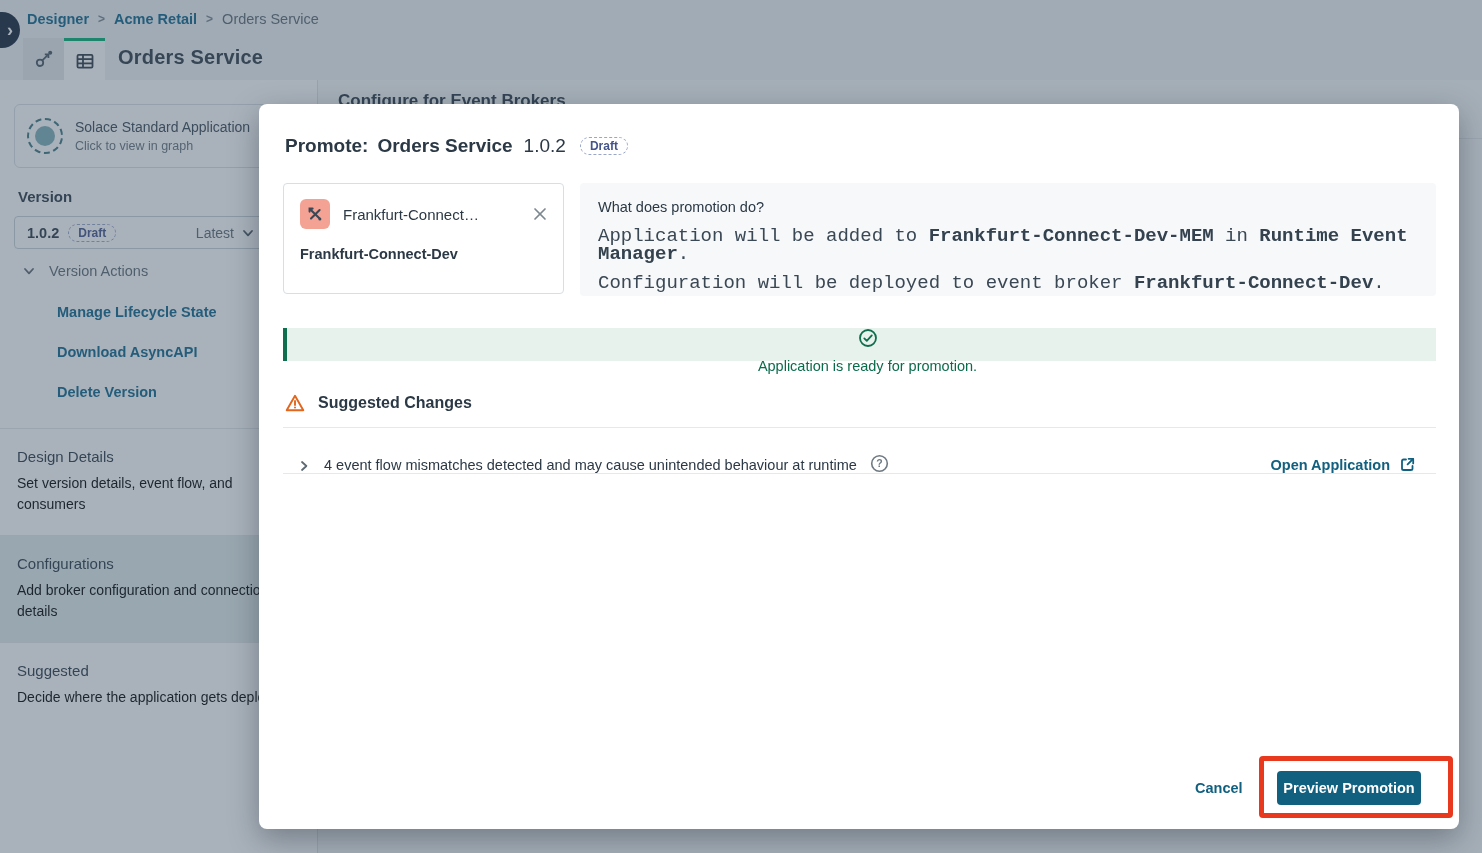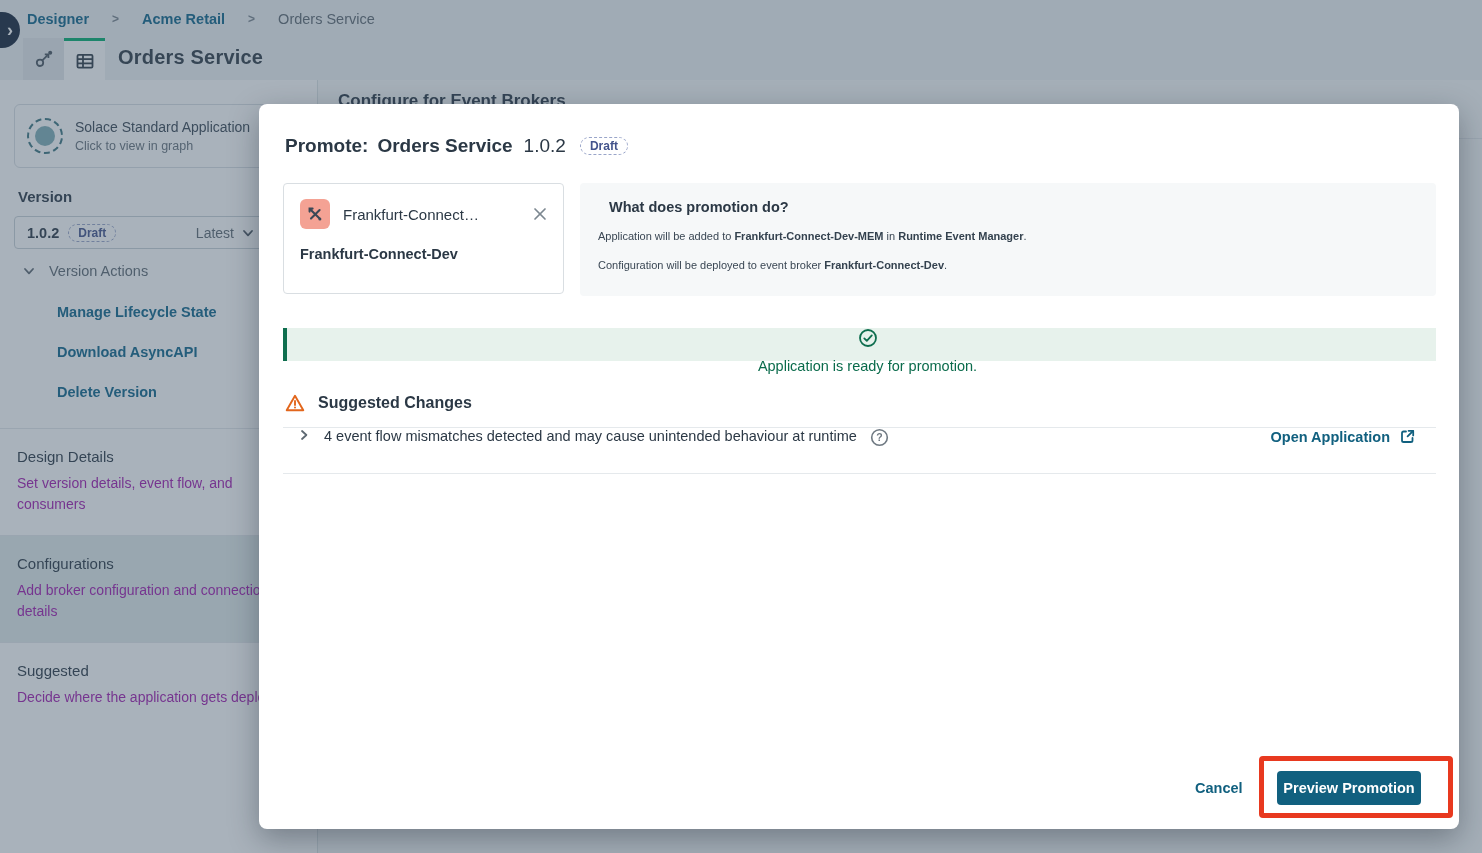--- a/index.html
+++ b/index.html
@@ -11,21 +11,21 @@
   html,body{margin:0;padding:0}
   body{width:1482px;height:853px;overflow:hidden;position:relative;
        font-family:"Liberation Sans",sans-serif;background:#F8FAFA;color:var(--navy);}
 
   
   .page{position:absolute;inset:0;}
   .header{position:absolute;left:0;top:0;right:0;height:80px;background:#EFF2F4;}
   .nav-toggle{position:absolute;left:-16px;top:12px;width:36px;height:36px;border-radius:50%;
       background:#14243A;color:#fff;display:flex;align-items:center;justify-content:flex-end;
       padding-right:7px;font-size:18px;font-weight:700;z-index:2;}
-  .breadcrumb{position:absolute;left:27px;top:11px;display:flex;align-items:center;gap:23px;font-size:14.5px;}
+  .breadcrumb{position:absolute;left:27px;top:11px;display:flex;align-items:center;gap:9px;font-size:14.5px;}
   .crumb-link{color:var(--link-teal);font-weight:700;cursor:pointer;}
   .crumb-sep{color:#7A858E;font-size:12px;font-weight:700;}
   .crumb-current{color:#5E6972;}
   .tabs{position:absolute;left:23px;top:38px;height:42px;display:flex;}
   .tab{width:41px;height:42px;display:flex;align-items:center;justify-content:center;}
   .tab-graph{background:#E3E8EB;}
   .tab-table{background:#fff;border-top:3px solid var(--green-indicator);}
   .page-title{position:absolute;left:118px;top:46px;font-size:20px;font-weight:700;color:#2F3B46;letter-spacing:.2px;}
 
   .sidebar{position:absolute;left:0;top:80px;width:318px;bottom:0;background:#fff;border-right:1px solid #DDE3E6;}
@@ -43,21 +43,21 @@
   .badge-dashed{font-size:12px;font-weight:700;color:var(--draft-indigo);border:1px dashed #99A5C9;
       border-radius:10px;padding:1px 9px;background:#fff;white-space:nowrap;}
   .vsel-latest{margin-left:auto;font-size:14px;color:#5E6972;display:flex;align-items:center;gap:7px;}
   .va-header{position:absolute;left:22px;top:183px;display:flex;align-items:center;gap:13px;
       font-size:14.5px;color:#5E6972;cursor:pointer;}
   .va-link{position:absolute;left:57px;font-size:14.5px;font-weight:700;color:var(--link-teal);cursor:pointer;white-space:nowrap;}
   .sections{position:absolute;left:0;right:-1px;top:348px;}
   .section{padding:19px 17px 20px;border-top:1px solid #E3E8EB;cursor:pointer;}
   .section.active{background:#E2ECEC;}
   .section-title{font-size:15px;font-weight:400;color:var(--navy);margin-bottom:8px;}
-  .section-desc{font-size:14px;color:#a21caf;line-height:21px;}
+  .section-desc{font-size:14px;color:#000000;line-height:21px;}
   .section-desc.nowrap{white-space:nowrap;}
 
   .content{position:absolute;left:318px;top:80px;right:0;bottom:0;background:#F8FAFA;}
   .content-heading{position:absolute;left:20px;top:11px;font-size:17px;font-weight:700;color:var(--navy);}
   .content-divider{position:absolute;left:0;right:0;top:58px;height:1px;background:#E4E8EB;}
 
   
   .overlay{position:absolute;inset:0;background:rgba(64,84,104,0.45);z-index:10;}
   .modal{position:absolute;left:259px;top:104px;width:1200px;height:725px;background:#fff;border-radius:8px;
       box-shadow:0 10px 30px rgba(20,30,40,.35);z-index:20;}
@@ -67,32 +67,32 @@
   .m-title .badge-dashed{margin-left:5px;}
 
   .broker-card{position:absolute;left:24px;top:79px;width:281px;height:111px;border:1px solid #D9DEE2;border-radius:4px;background:#fff;}
   .bc-row{display:flex;align-items:center;gap:13px;padding:15px 14px 0 16px;}
   .bc-icon{width:30px;height:30px;border-radius:6px;background:var(--salmon);display:flex;align-items:center;justify-content:center;flex:none;}
   .bc-name{font-size:15px;color:var(--navy);flex:1;white-space:nowrap;overflow:hidden;}
   .bc-close{flex:none;cursor:pointer;display:flex;}
   .bc-env{position:absolute;left:16px;top:62px;font-size:14.5px;font-weight:700;color:var(--navy);}
 
   .info-panel{position:absolute;left:321px;top:79px;width:856px;height:113px;background:#F6F8F9;border-radius:4px;padding:16px 18px;}
-  .info-heading{font-size:14.5px;font-weight:700;color:var(--navy);margin:0 11px 12px;}
-  .info-line{font-size:11px;color:#3A4754;margin:0 0 11px;line-height:18px;}
+  .info-heading{font-size:14.5px;font-weight:400;color:var(--navy);margin:0 0 12px;}
+  .info-line{font-size:19px;color:#3A4754;margin:0 0 11px;line-height:18px;font-family:Liberation Mono, monospace;}
   .info-line b{font-weight:700;color:#34424F;}
 
   .banner{position:absolute;left:24px;top:224px;width:1153px;height:33px;background:var(--success-bg);
       border-left:4px solid var(--success-green);display:flex;align-items:center;gap:10px;padding-left:12px;flex-direction:column;}
   .banner-text{font-size:14.5px;color:var(--success-text);}
 
   .sc-header{position:absolute;left:26px;top:289px;display:flex;align-items:center;gap:13px;}
   .sc-heading{font-size:16px;font-weight:700;color:var(--navy);}
   .sc-row{position:absolute;left:24px;top:323px;width:1153px;height:47px;border-top:1px solid #E5E9EC;
-      border-bottom:1px solid #E5E9EC;display:flex;align-items:flex-start;gap:13px;padding:0 20px 0 14px;}
+      border-bottom:1px solid #E5E9EC;display:flex;align-items:flex-end;gap:13px;padding:0 20px 0 14px;}
   .sc-row-text{font-size:14.5px;color:var(--navy);}
   .sc-spacer{flex:1;}
   .open-app{display:flex;align-items:center;gap:9px;font-size:14.5px;font-weight:700;color:var(--brand-teal);cursor:pointer;}
 
   .cancel-btn{position:absolute;left:936px;top:676px;font-size:14.5px;font-weight:700;color:var(--brand-teal);cursor:pointer;}
   .primary-btn{position:absolute;left:1018px;top:667px;width:144px;height:34px;background:var(--brand-teal);
       border:none;border-radius:4px;color:#fff;font-size:14.5px;font-weight:700;font-family:inherit;cursor:pointer;
       display:flex;align-items:center;justify-content:center;}
   .annotation{position:absolute;left:1000px;top:652px;width:194px;height:62px;border:5px solid var(--red-annotation);
       border-radius:4px;z-index:30;pointer-events:none;}

